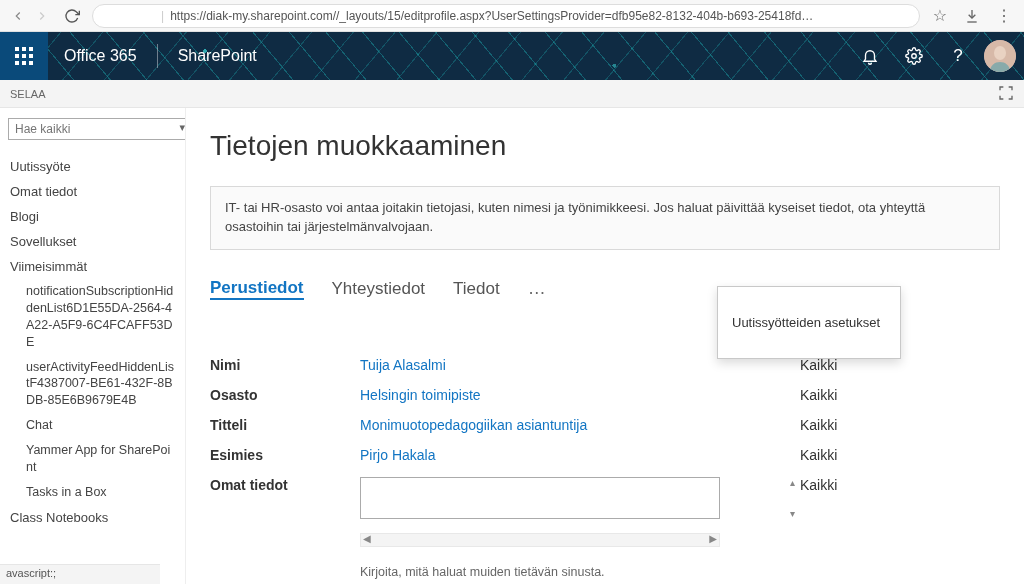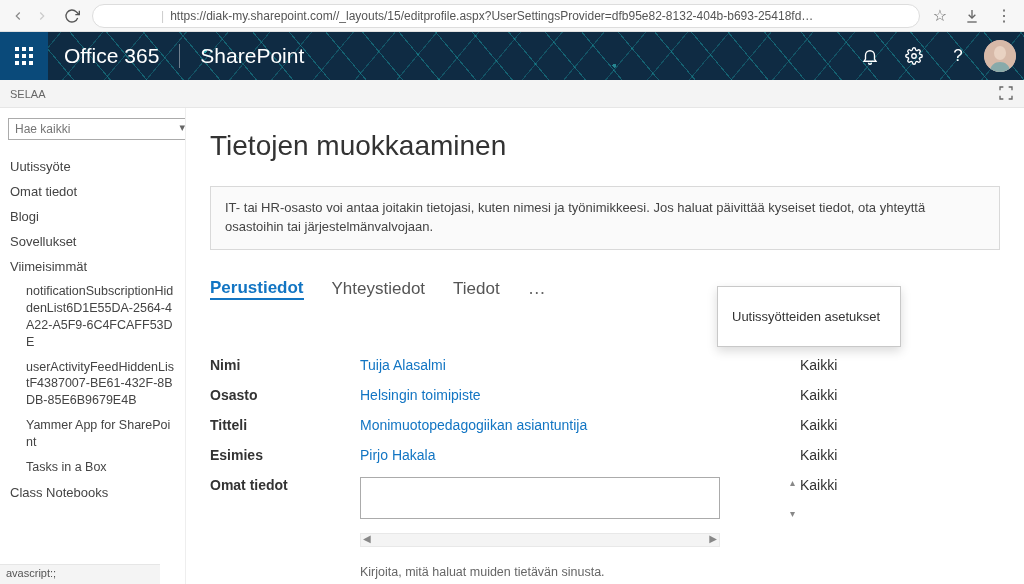--- a/index.html
+++ b/index.html
@@ -20,21 +20,21 @@
   background-image:
     repeating-linear-gradient(50deg, rgba(30,200,200,0.35) 0 1px, transparent 1px 28px),
     repeating-linear-gradient(-50deg, rgba(30,200,200,0.25) 0 1px, transparent 1px 32px),
     radial-gradient(circle at 20% 40%, rgba(60,220,220,0.7) 0 2px, transparent 2px),
     radial-gradient(circle at 60% 70%, rgba(60,220,220,0.5) 0 2px, transparent 2px);
   display: flex; align-items: center; color: #fff; padding-left: 0; padding-right: 8px; position: relative;
 }
 .waffle { width: 48px; height: 48px; background: #0a4a7a; display: flex; align-items: center; justify-content: center; cursor: pointer; }
 .waffle-grid { width: 18px; height: 18px; display: grid; grid-template-columns: repeat(3,4px); grid-template-rows: repeat(3,4px); gap: 3px; }
 .waffle-grid span { background: #fff; }
-.brand { padding: 0 16px; font-size: 21px; cursor: pointer; }
+.brand { padding: 0 16px; font-size: 16px; cursor: pointer; }
 .brand-divider { width: 1px; height: 24px; background: rgba(255,255,255,0.4); margin: 0 4px; }
 .suite-spacer { flex: 1; }
 .suite-icon { width: 44px; height: 48px; display: flex; align-items: center; justify-content: center; color: #fff; cursor: pointer; font-size: 17px; }
 .avatar { width: 32px; height: 32px; border-radius: 50%; background: #caa; margin-left: 4px; cursor: pointer; overflow: hidden; }
 .avatar svg { width: 100%; height: 100%; }
 
 .ribbon { height: 28px; background: #f4f4f4; border-bottom: 1px solid #e6e6e6; display: flex; align-items: center; padding: 0 10px; font-size: 11px; color: #666; justify-content: space-between; }
 
 .content-area { display: flex; height: calc(584px - 32px - 48px - 28px); }
 .sidebar { width: 186px; border-right: 1px solid #eee; padding: 10px 8px 0 8px; font-size: 13px; color: #333; overflow: hidden; }
@@ -48,21 +48,21 @@
 
 .main { flex: 1; padding: 22px 24px 0 24px; position: relative; overflow: hidden; }
 .page-title { font-size: 28px; font-weight: 300; color: #333; margin-bottom: 24px; }
 .info-box { border: 1px solid #d9d9d9; background: #fafafa; padding: 12px 14px; font-size: 13px; color: #444; margin-bottom: 28px; line-height: 1.45; }
 
 .tabs { display: flex; align-items: center; gap: 28px; font-size: 17px; margin-bottom: 8px; }
 .tab { color: #555; cursor: pointer; }
 .tab.active { color: #1275c3; border-bottom: 2px solid #1275c3; font-weight: 600; }
 .tab-more { color: #666; cursor: pointer; font-size: 18px; letter-spacing: 2px; }
 
-.dropdown-menu { position: absolute; left: 531px; top: 178px; background: #fff; border: 1px solid #c8c8c8; box-shadow: 0 4px 10px rgba(0,0,0,0.15); width: 184px; padding: 14px 0; z-index: 10; }
+.dropdown-menu { position: absolute; left: 531px; top: 178px; background: #fff; border: 1px solid #c8c8c8; box-shadow: 0 4px 10px rgba(0,0,0,0.15); width: 184px; padding: 20px 0; z-index: 10; }
 .dropdown-item { padding: 8px 14px; font-size: 13px; color: #333; cursor: pointer; }
 .dropdown-item.highlighted { border: 3px solid #d00; margin: 0 -1px; }
 
 .props-grid { display: grid; grid-template-columns: 150px 1fr 200px; row-gap: 14px; margin-top: 28px; font-size: 14px; }
 .prop-label { font-weight: 700; color: #333; }
 .prop-value { color: #1275c3; cursor: pointer; }
 .prop-vis-header { color: #444; font-size: 13px; }
 .prop-vis { color: #333; }
 .textarea-cell { grid-column: 2; position: relative; }
 .textarea-stub { border: 1px solid #ababab; height: 42px; width: 360px; }
@@ -177,20 +177,21 @@
 
     </div>
     <a class="nav-item">Uutissyöte</a>
     <a class="nav-item">Omat tiedot</a>
     <a class="nav-item">Blogi</a>
     <a class="nav-item">Sovellukset</a>
     <a class="nav-item">Viimeisimmät</a>
     <div class="nav-sub">
       <a class="nav-item">notificationSubscriptionHiddenList6D1E55DA-2564-4A22-A5F9-6C4FCAFF53DE</a>
       <a class="nav-item">userActivityFeedHiddenListF4387007-BE61-432F-8BDB-85E6B9679E4B</a>
+      <a class="nav-item">Chat</a>
       <a class="nav-item">Yammer App for SharePoint</a>
       <a class="nav-item">Tasks in a Box</a>
     </div>
     <a class="nav-item">Class Notebooks</a>
   </div>
 
   <div class="main">
     <h1 class="page-title">Tietojen muokkaaminen</h1>
     <div class="info-box">IT- tai HR-osasto voi antaa joitakin tietojasi, kuten nimesi ja työnimikkeesi. Jos haluat päivittää kyseiset tiedot, ota yhteyttä osastoihin tai järjestelmänvalvojaan.</div>
 

